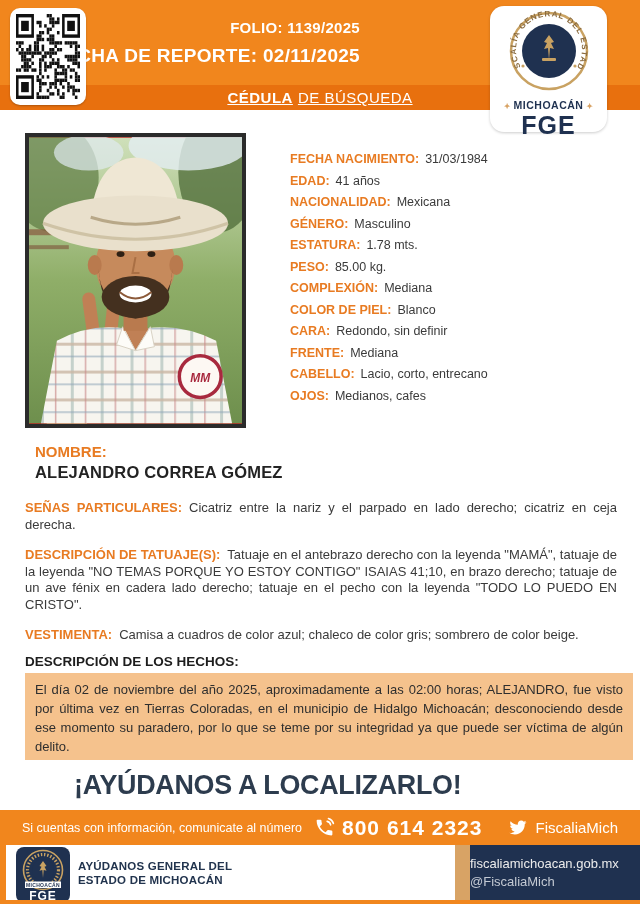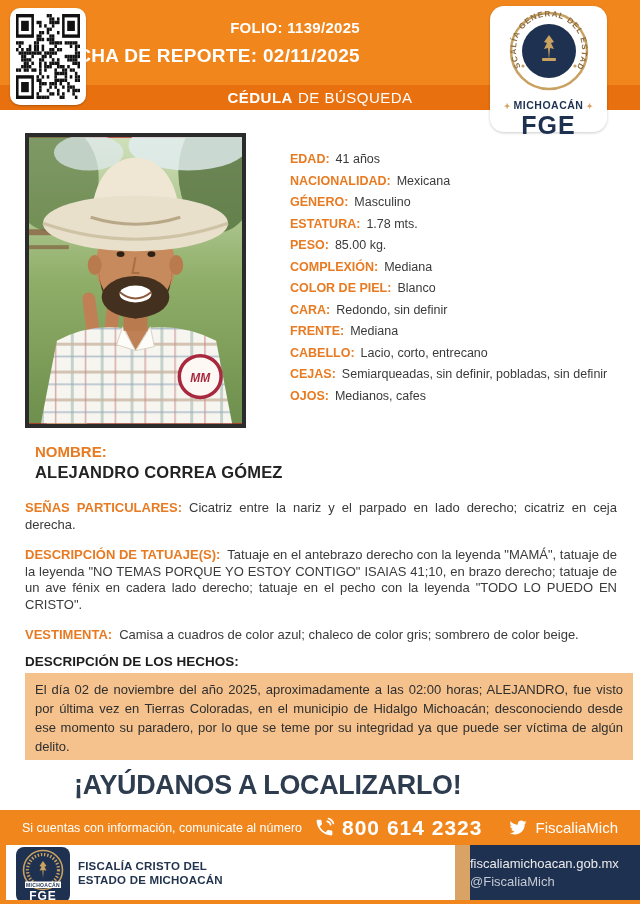--- a/index.html
+++ b/index.html
@@ -8,21 +8,21 @@
     --tan:#D8A365; --gold:#C9A262; --ring-text:#8A6B3F; --ink:#3A3A3A;
   }
   *{margin:0;padding:0;box-sizing:border-box;}
   html,body{background:#888;}
   body{font-family:"Liberation Sans", sans-serif;}
   .page{position:relative;width:640px;height:904px;background:#fff;margin:0 auto;overflow:hidden;}
 
   
   .header-top{position:absolute;left:0;top:0;width:640px;height:85px;background:var(--orange);}
   .header-band{position:absolute;left:0;top:85px;width:640px;height:25px;background:var(--orange-dark);
-    color:#fff;text-align:center;line-height:25px;font-size:15px;letter-spacing:.5px;}
+    color:#fff;text-align:center;line-height:25px;font-size:15px;letter-spacing:.5px;text-decoration:underline;}
   .header-band .bold{font-weight:bold;margin-right:5px;}
   .header-texts{position:absolute;top:0;right:280px;text-align:right;color:#fff;font-weight:bold;}
   .folio{margin-top:19px;font-size:15px;letter-spacing:.3px;}
   .fecha{margin-top:9px;font-size:19px;letter-spacing:.3px;}
   .qr-card{position:absolute;left:10px;top:8px;width:76px;height:97px;background:#fff;border-radius:10px;
     padding:6px;box-shadow:0 1px 2px rgba(0,0,0,.25);}
   .qr-card svg{width:64px;height:85px;display:block;}
   .fge-card{position:absolute;left:490px;top:6px;width:117px;height:126px;background:#fff;border-radius:14px;
     box-shadow:0 1px 3px rgba(0,0,0,.2);text-align:center;padding-top:5px;}
   .fge-card .michoacan{position:relative;margin-top:-13px;background:#fff;display:inline-block;padding:0 3px;
@@ -386,31 +386,31 @@
       <path d="M107 120 L104 136 L111 136" fill="none" stroke="#a96f44" stroke-width="2"></path>
 
       <path d="M62 80 Q68 22 107 20 Q146 22 152 80 Z" fill="#efe7d4"></path>
       <ellipse cx="107" cy="86" rx="93" ry="28" fill="#e9e0cc"></ellipse>
       <path d="M14 86 Q107 118 200 86" fill="none" stroke="#cfc3a6" stroke-width="3"></path>
       <path d="M62 80 Q107 94 152 80" fill="none" stroke="#b8a888" stroke-width="3"></path>
     </svg>
   </div>
 
   <div class="details">
+    <div class="drow"><span class="dlabel">FECHA NACIMIENTO:</span><span>31/03/1984</span></div>
     <div class="drow"><span class="dlabel">EDAD:</span><span>41 años</span></div>
     <div class="drow"><span class="dlabel">NACIONALIDAD:</span><span>Mexicana</span></div>
     <div class="drow"><span class="dlabel">GÉNERO:</span><span>Masculino</span></div>
     <div class="drow"><span class="dlabel">ESTATURA:</span><span>1.78 mts.</span></div>
     <div class="drow"><span class="dlabel">PESO:</span><span>85.00 kg.</span></div>
     <div class="drow"><span class="dlabel">COMPLEXIÓN:</span><span>Mediana</span></div>
     <div class="drow"><span class="dlabel">COLOR DE PIEL:</span><span>Blanco</span></div>
     <div class="drow"><span class="dlabel">CARA:</span><span>Redondo, sin definir</span></div>
     <div class="drow"><span class="dlabel">FRENTE:</span><span>Mediana</span></div>
     <div class="drow"><span class="dlabel">CABELLO:</span><span>Lacio, corto, entrecano</span></div>
-    <div class="drow"><span class="dlabel">CEJAS:</span><span>Semiarqueadas, sin definir, pobladas, sin definir</span></div>
     <div class="drow"><span class="dlabel">OJOS:</span><span>Medianos, cafes</span></div>
   </div>
 
   <div class="nombre-label">NOMBRE:</div>
   <div class="nombre">ALEJANDRO CORREA GÓMEZ</div>
 
   <p class="para senas">
     <span class="plabel">SEÑAS PARTICULARES:</span><span>Cicatriz entre la nariz y el parpado en lado derecho; cicatriz en ceja derecha.</span>
   </p>
   <p class="para tatuajes">
@@ -449,21 +449,21 @@
         <circle cx="27" cy="23" r="19.5" fill="#1F3150" stroke="#C9A262" stroke-width="1.6"></circle>
         <circle cx="27" cy="23" r="15.5" fill="none" stroke="#C9A262" stroke-width="3.2" stroke-dasharray="1.4,1.8"></circle>
         <circle cx="27" cy="23" r="11" fill="#1F3150"></circle>
         <path d="M27 14 l3.5 5 -2 .7 2 4 -2.8 -.7 -.7 8 -.7 -8 -2.8 .7 2 -4 -2 -.7 z" fill="#C9A262"></path>
         <rect x="9" y="34.5" width="36" height="6.5" fill="#fff"></rect>
         <text x="27" y="39.7" font-size="5" font-weight="bold" fill="#1F3150" text-anchor="middle" letter-spacing=".3">MICHOACÁN</text>
         <text x="27" y="52.5" font-size="12" font-weight="bold" fill="#fff" text-anchor="middle" letter-spacing="1">FGE</text>
       </svg>
     </div>
     <div class="footer-org">
-      <div>FISCALÍA CRISTO DEL</div>
+      <div>AYÚDANOS GENERAL DEL</div>
       <div>ESTADO DE MICHOACÁN</div>
     </div>
     <div class="footer-tan"></div>
     <div class="footer-navy">
       <div class="footer-site">fiscaliamichoacan.gob.mx</div>
       <div class="footer-handle">@FiscaliaMich</div>
     </div>
     <div class="footer-bottom-accent"></div>
   </div>
 

